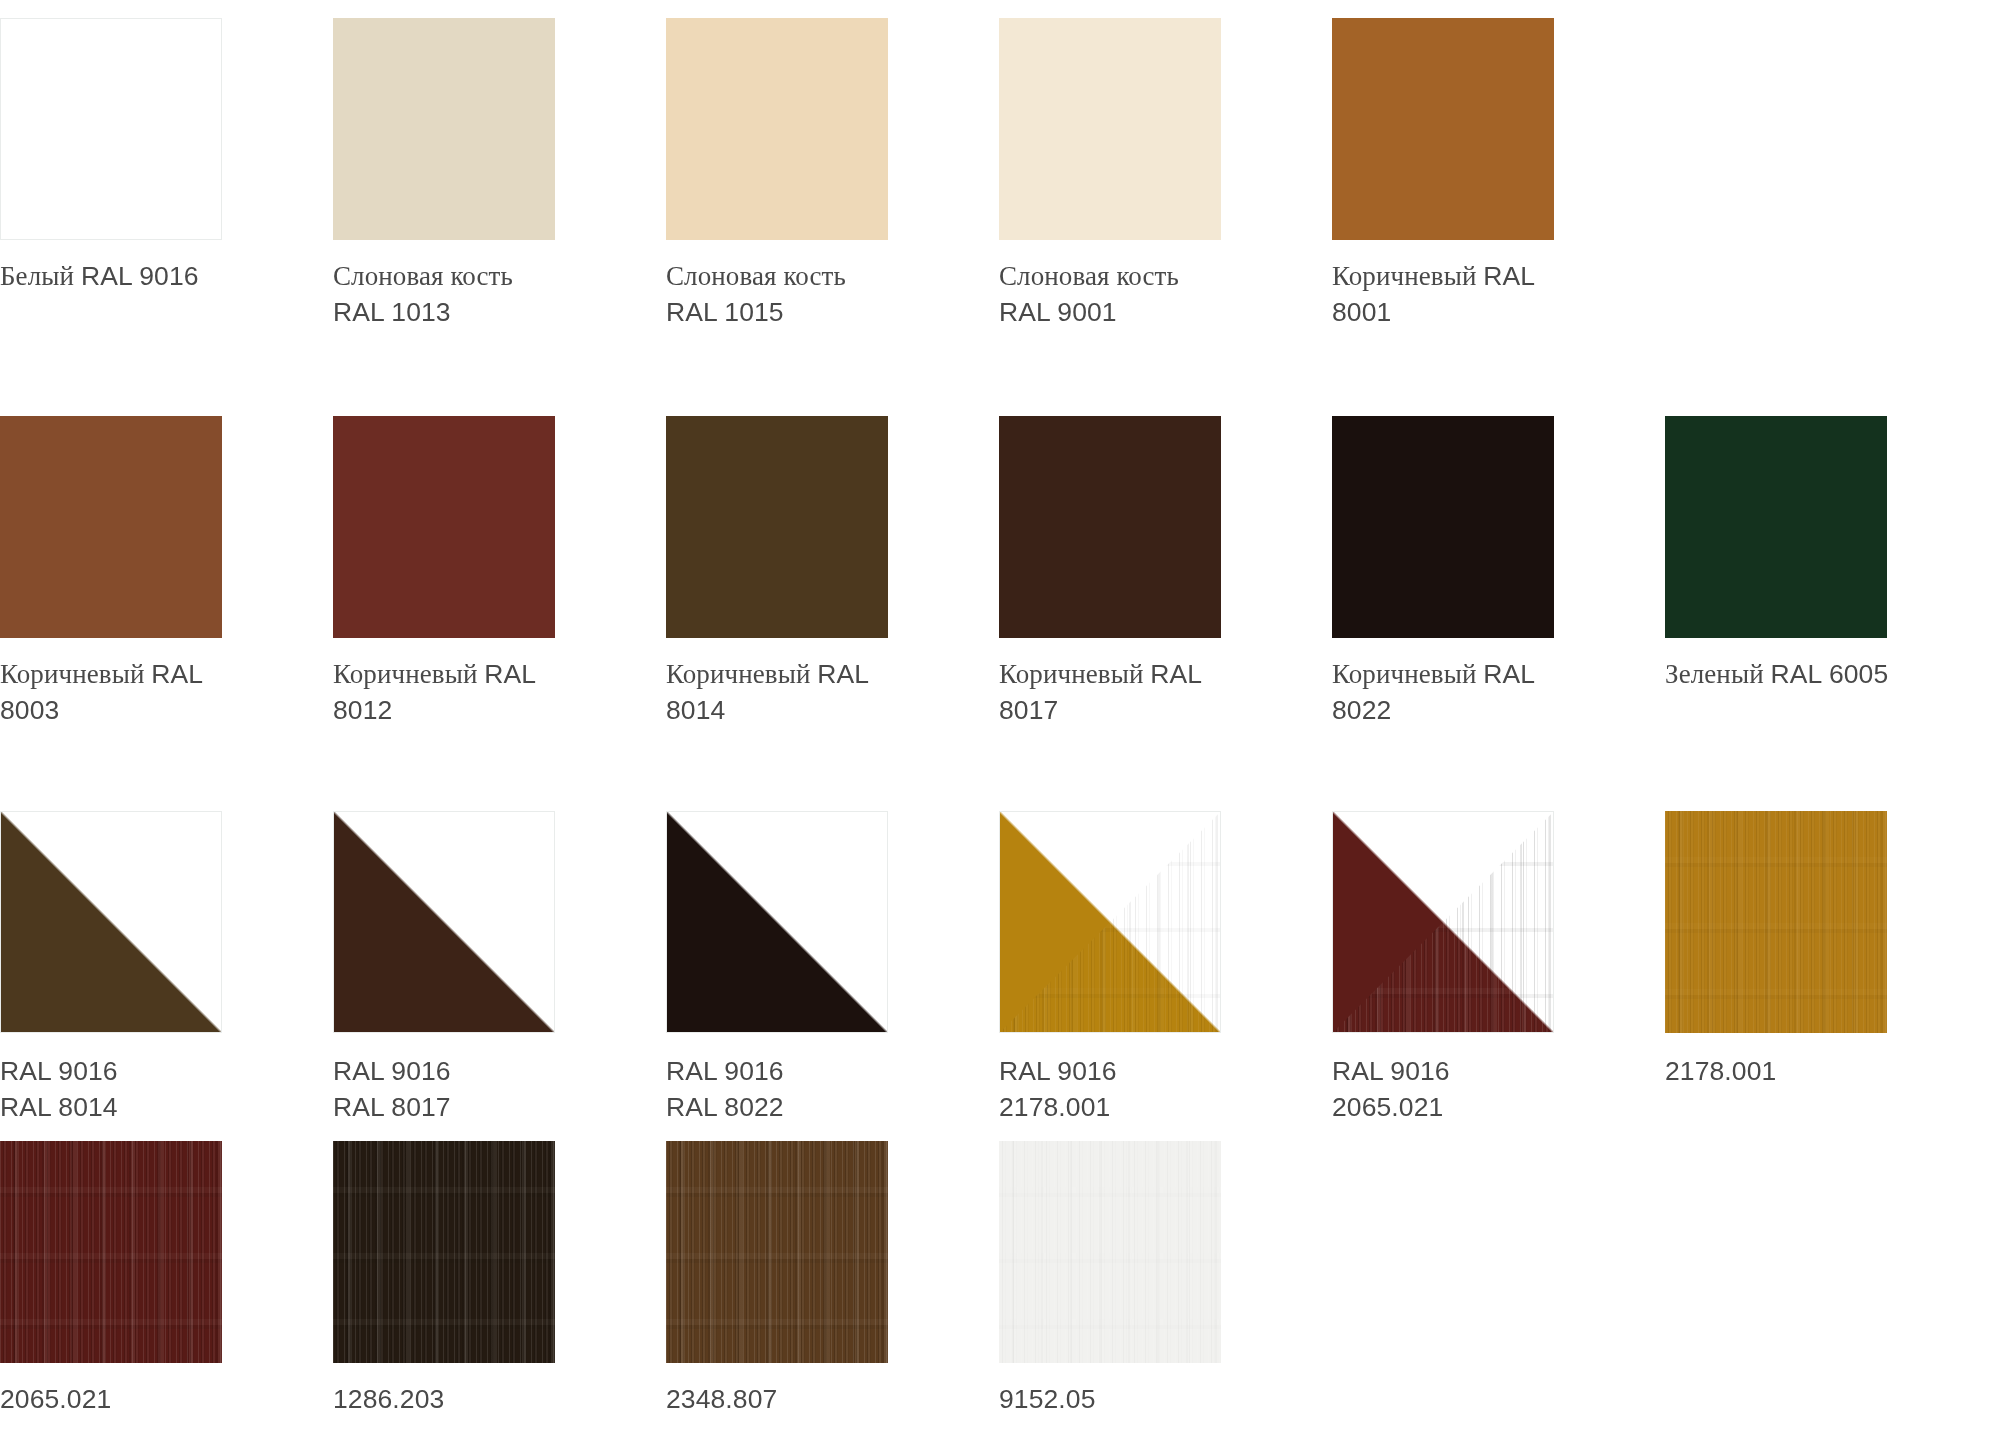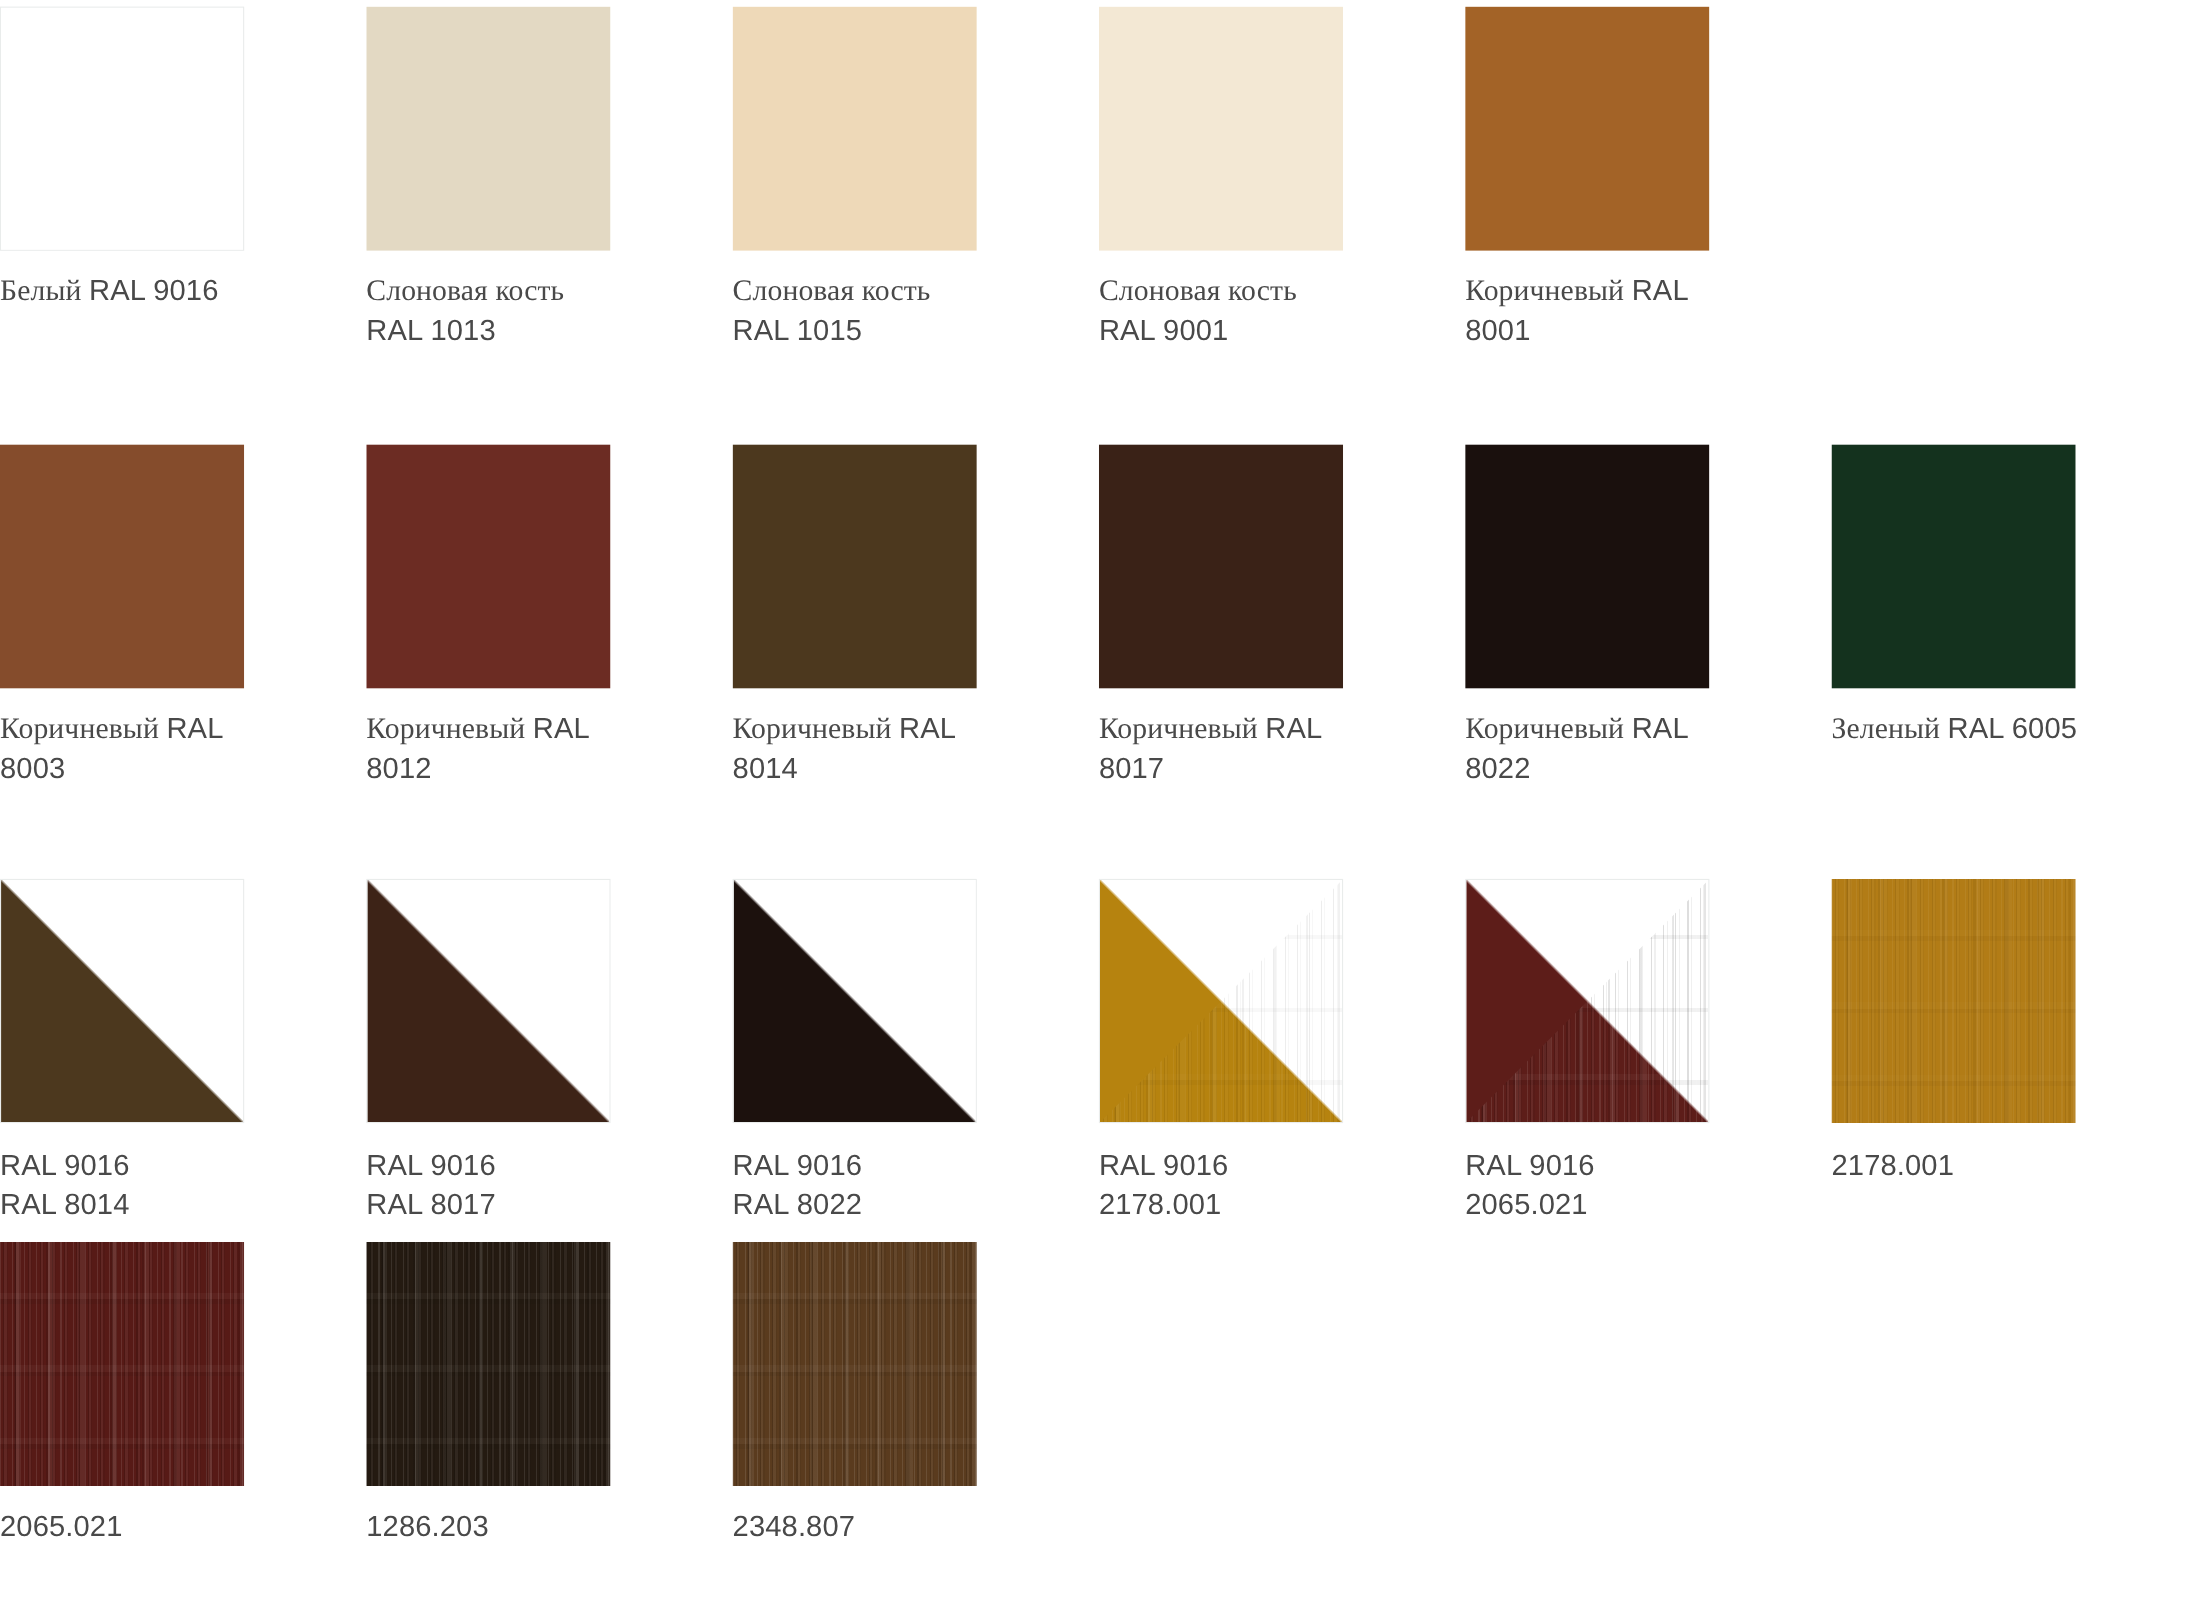--- a/index.html
+++ b/index.html
@@ -92,21 +92,21 @@
     color: #494949;
     letter-spacing: 0.1px;
     white-space: pre-line;
     font-family: "Liberation Sans", sans-serif;
   }
   .sw-label .cyr {
     font-family: "Liberation Serif", serif;
     font-size: 27px;
   }
   
-  .row-1 { padding-top: 6px; }
+  .row-1 { padding-top: 18px; }
   .row-2 { padding-top: 86px; }
   .row-3 { padding-top: 83px; }
   .row-4 { padding-top: 16px; }
   .row-3 .sw-label { margin-top: 21px; }
   .row-4 .sw-label { margin-top: 19px; }
 </style>
 </head>
 <body>
 
 <div class="palette">
@@ -254,15 +254,22 @@
       </div>
       <div class="sw-label">1286.203</div>
     </div>
     <div class="swatch-cell">
       <div class="sw-box">
         <div class="sw-fill" style="background:#5a3b1e"></div>
         <div class="grain"></div>
       </div>
       <div class="sw-label">2348.807</div>
     </div>
+    <div class="swatch-cell">
+      <div class="sw-box">
+        <div class="sw-fill" style="background:#f1f1ef"></div>
+        <div class="grain soft" style="opacity:0.18"></div>
+      </div>
+      <div class="sw-label">9152.05</div>
+    </div>
   </div>
 
 </div>
 
 </body></html>

